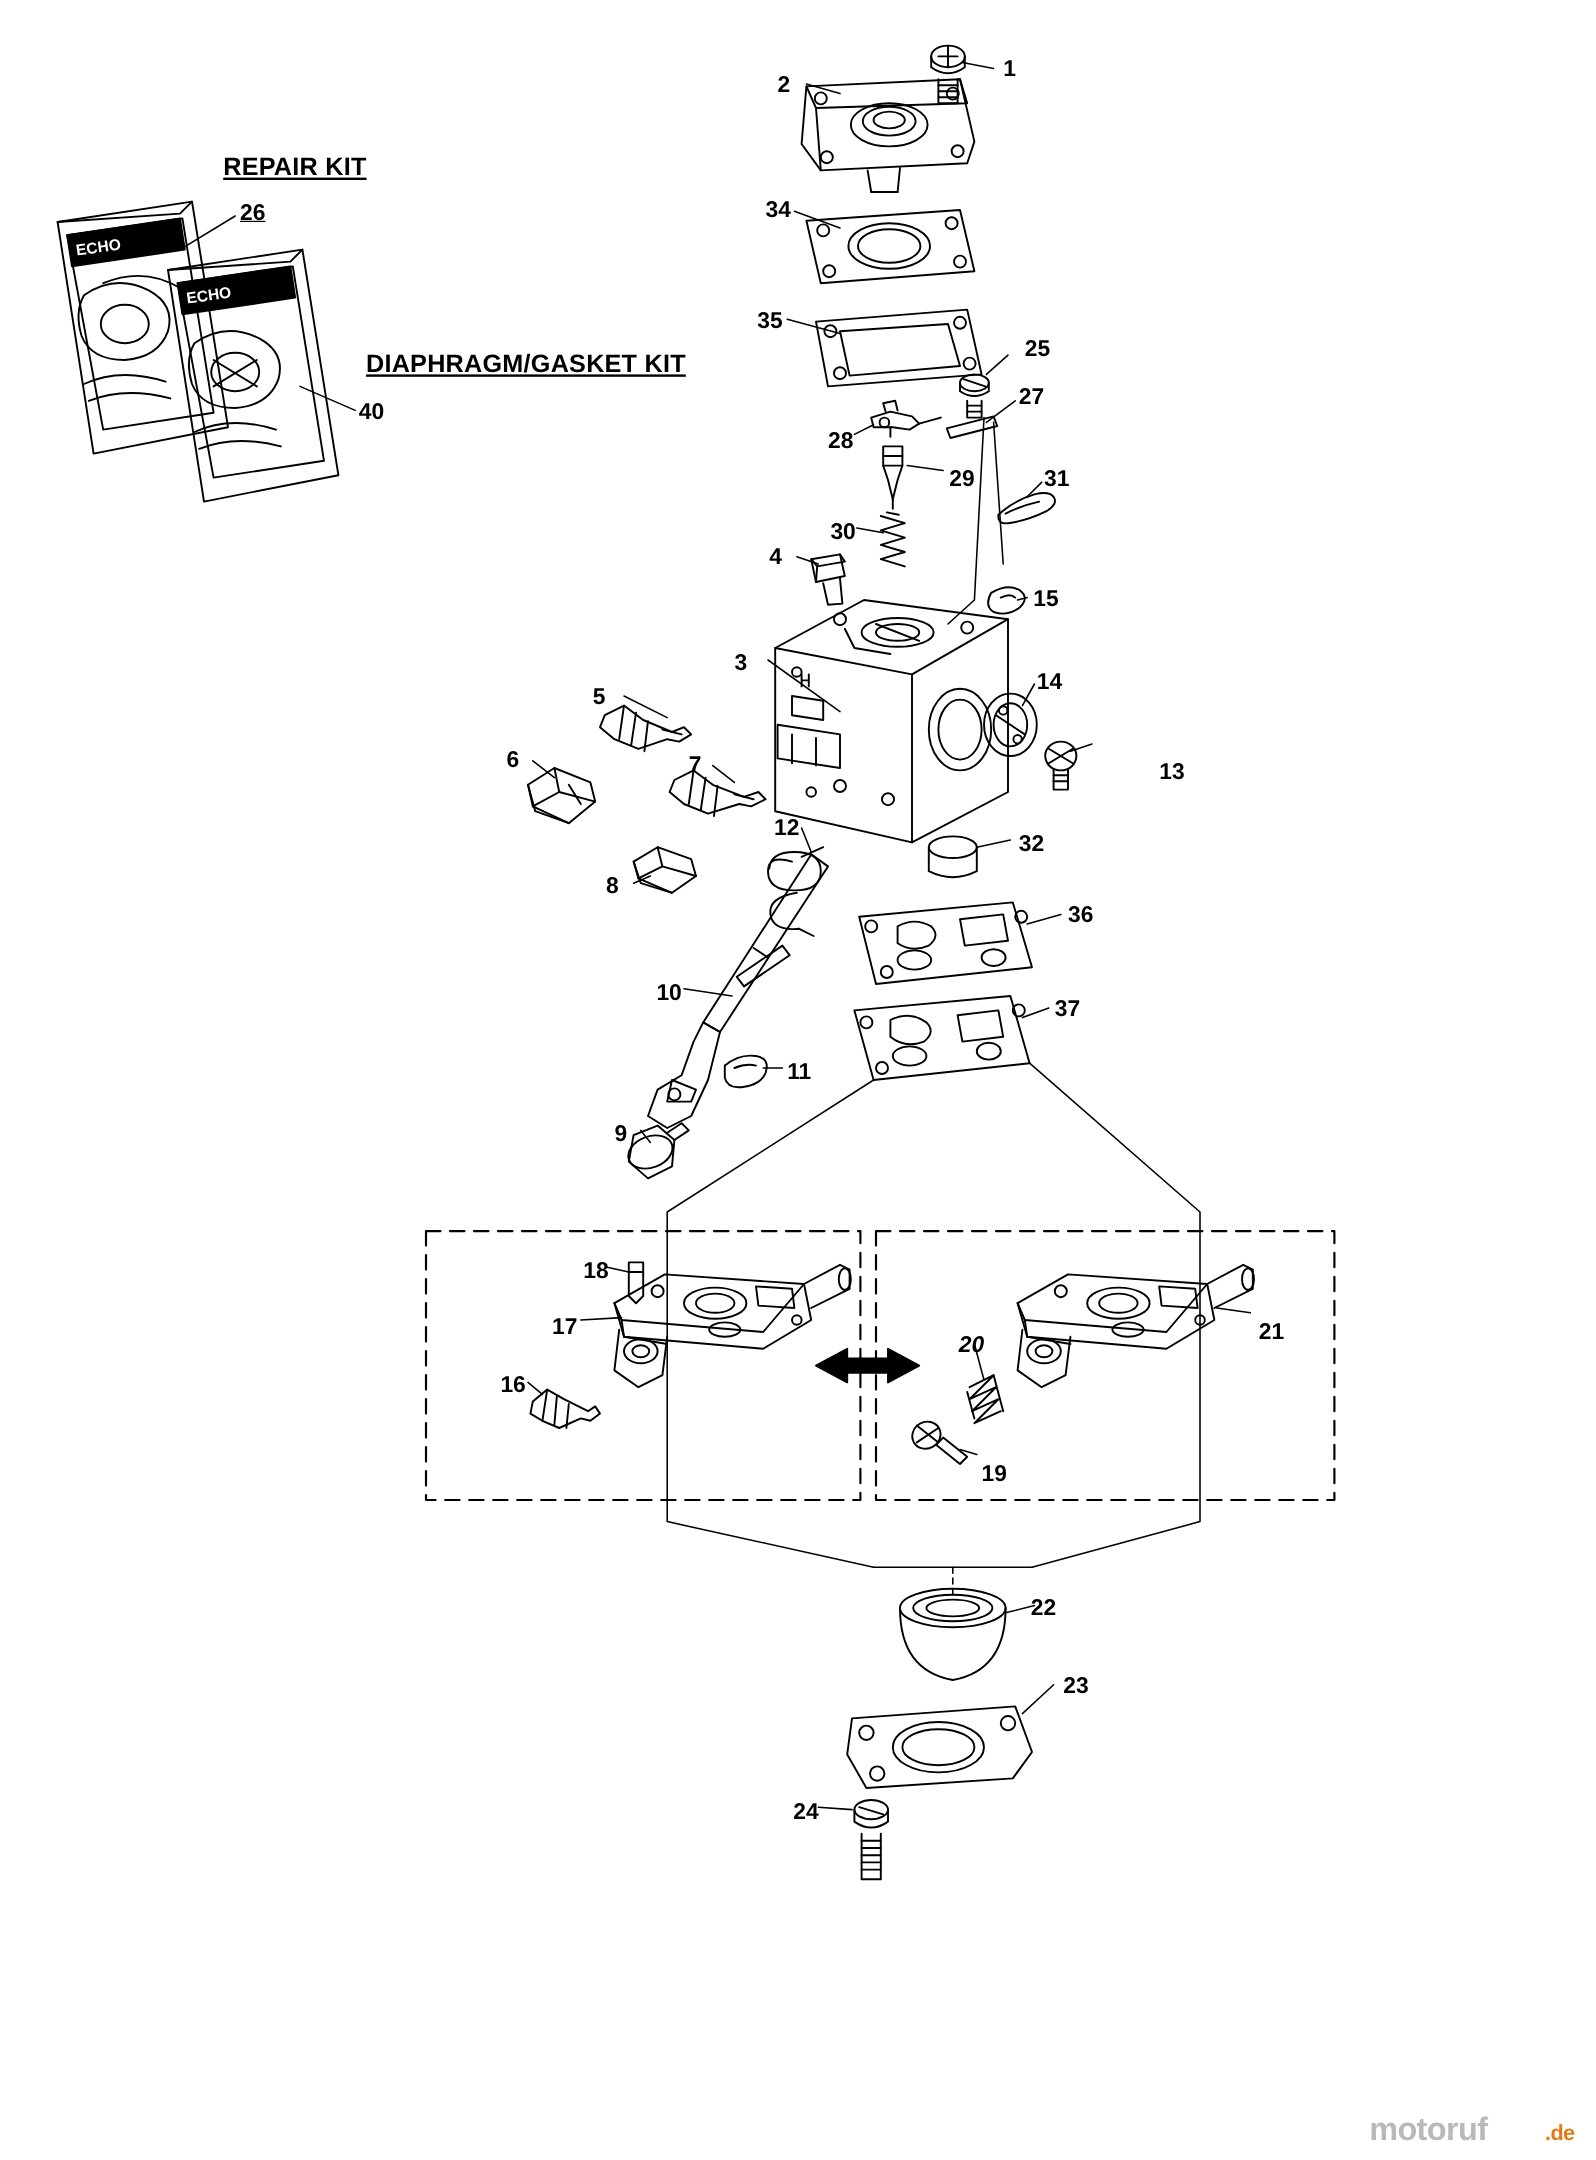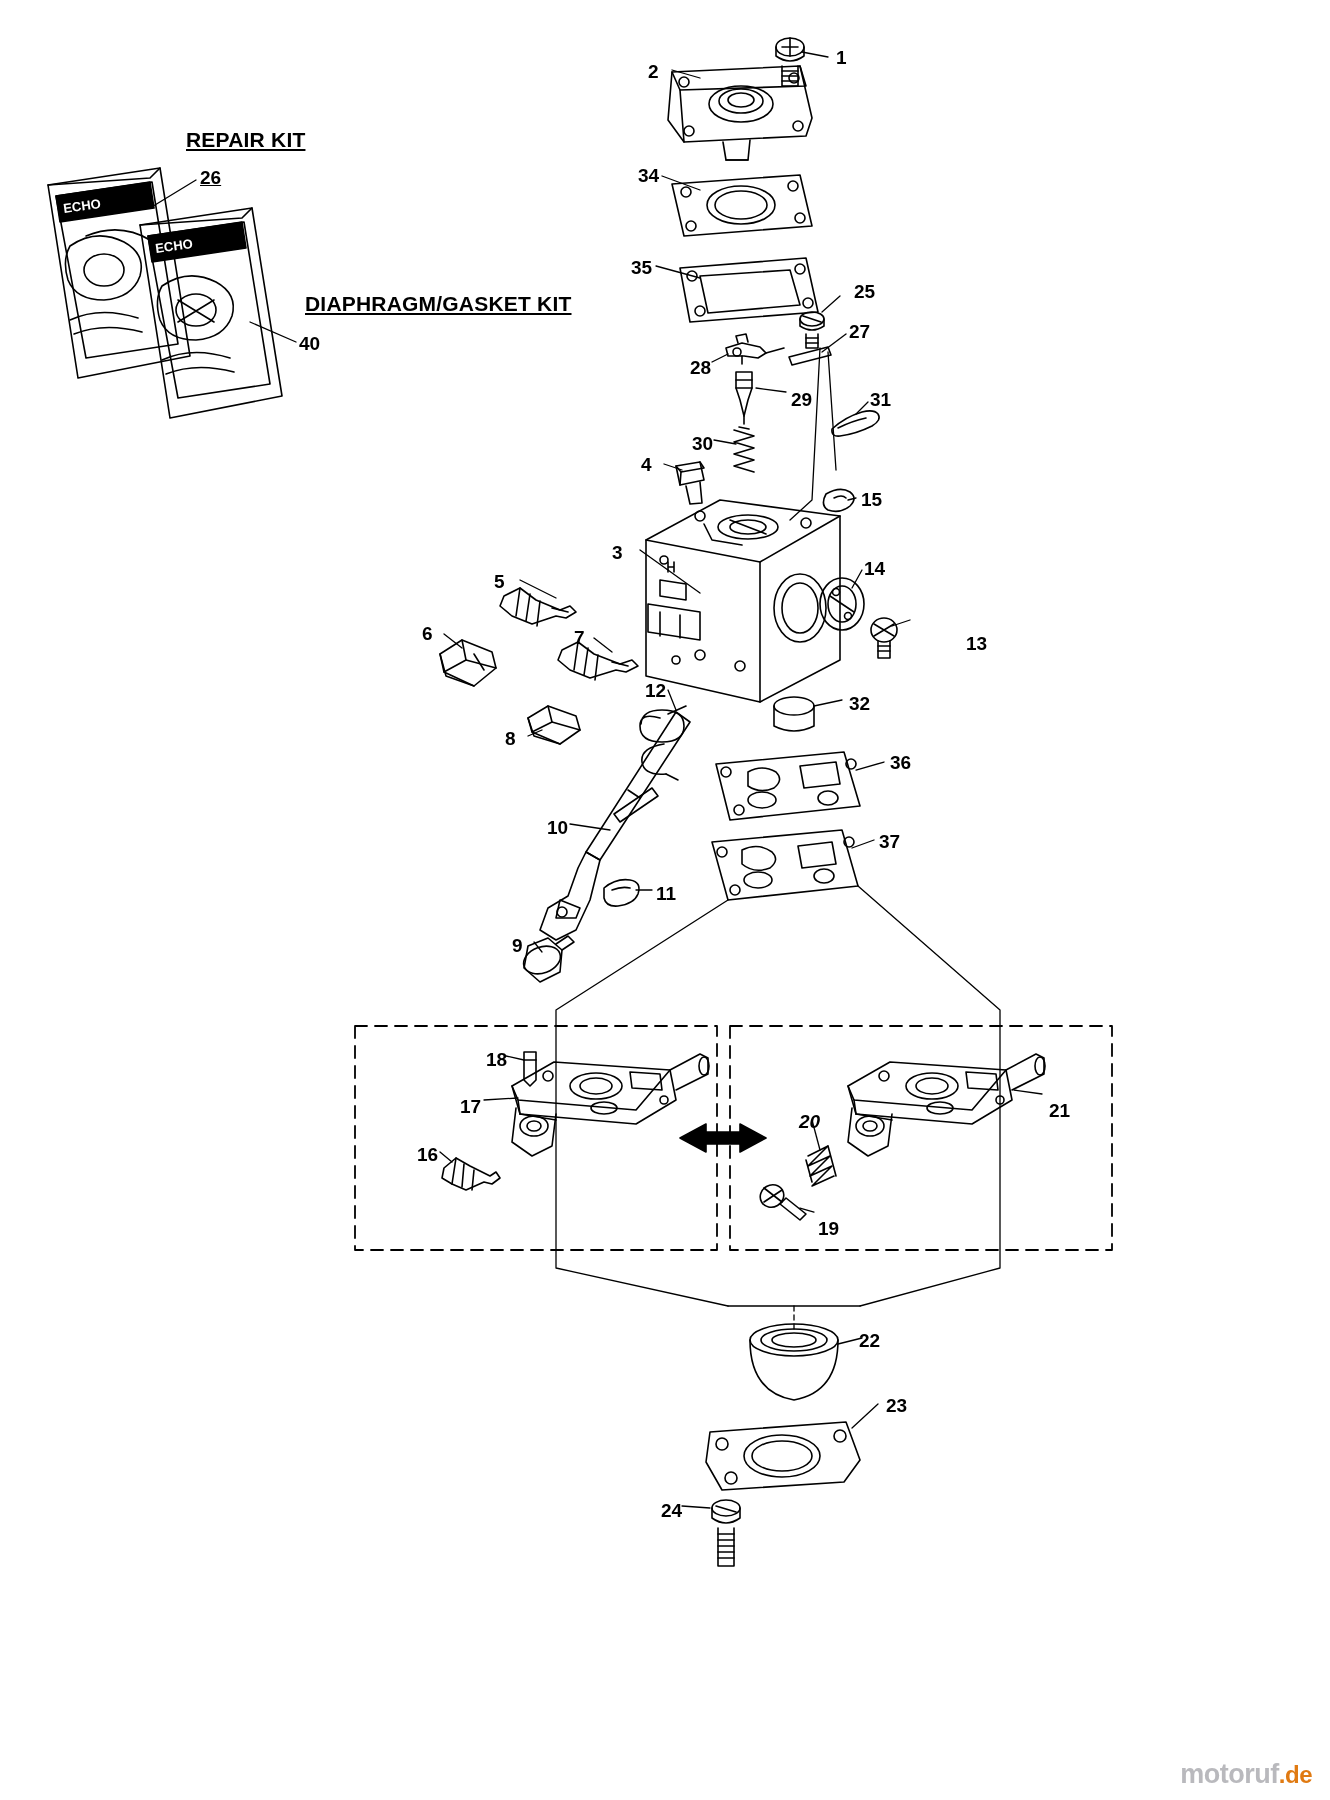--- a/index.html
+++ b/index.html
@@ -50,22 +50,23 @@
     right: 18px;
     bottom: 10px;
     font-family: "Liberation Sans", sans-serif;
     font-size: 27px;
     font-weight: bold;
     color: #b9b9bd;
     letter-spacing: -0.5px;
   }
   .wm .de {
     color: #e07a12;
-    font-size: 24px;
+    font-size: 18px;
     font-weight: bold;
+    margin-left: 48px;
   }
   .kit-label {
     font-family: "Liberation Sans", sans-serif;
     font-size: 13px;
     font-weight: bold;
     fill: #ffffff;
   }
 </style>
 </head>
 <body>

